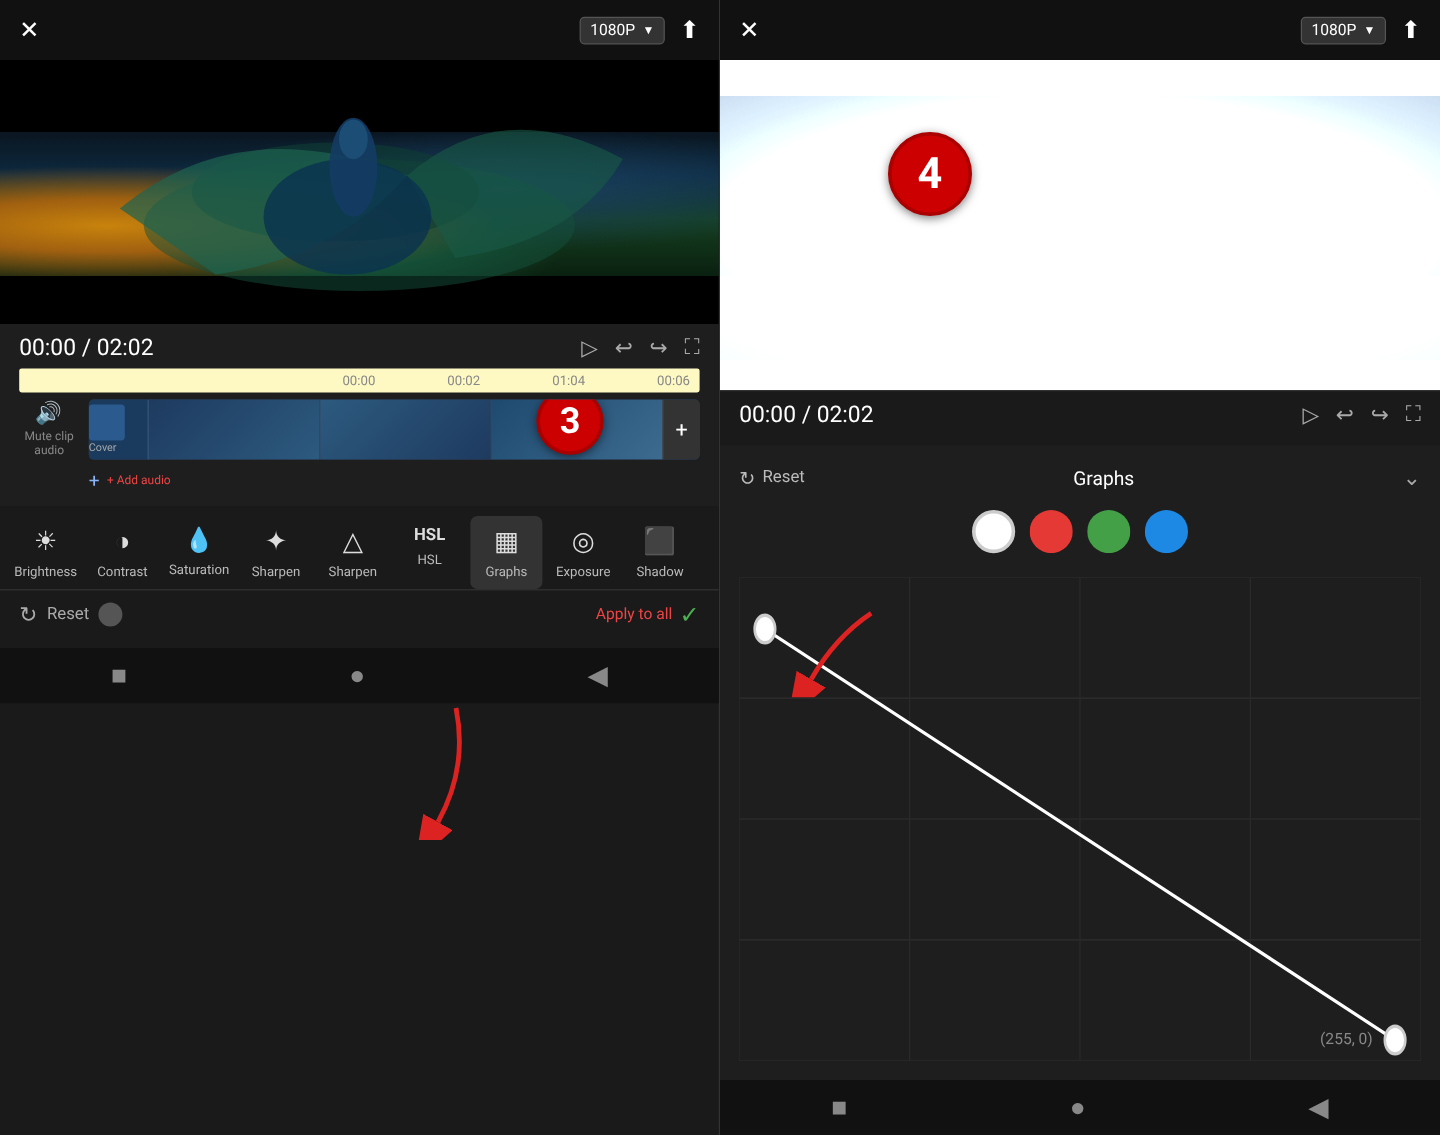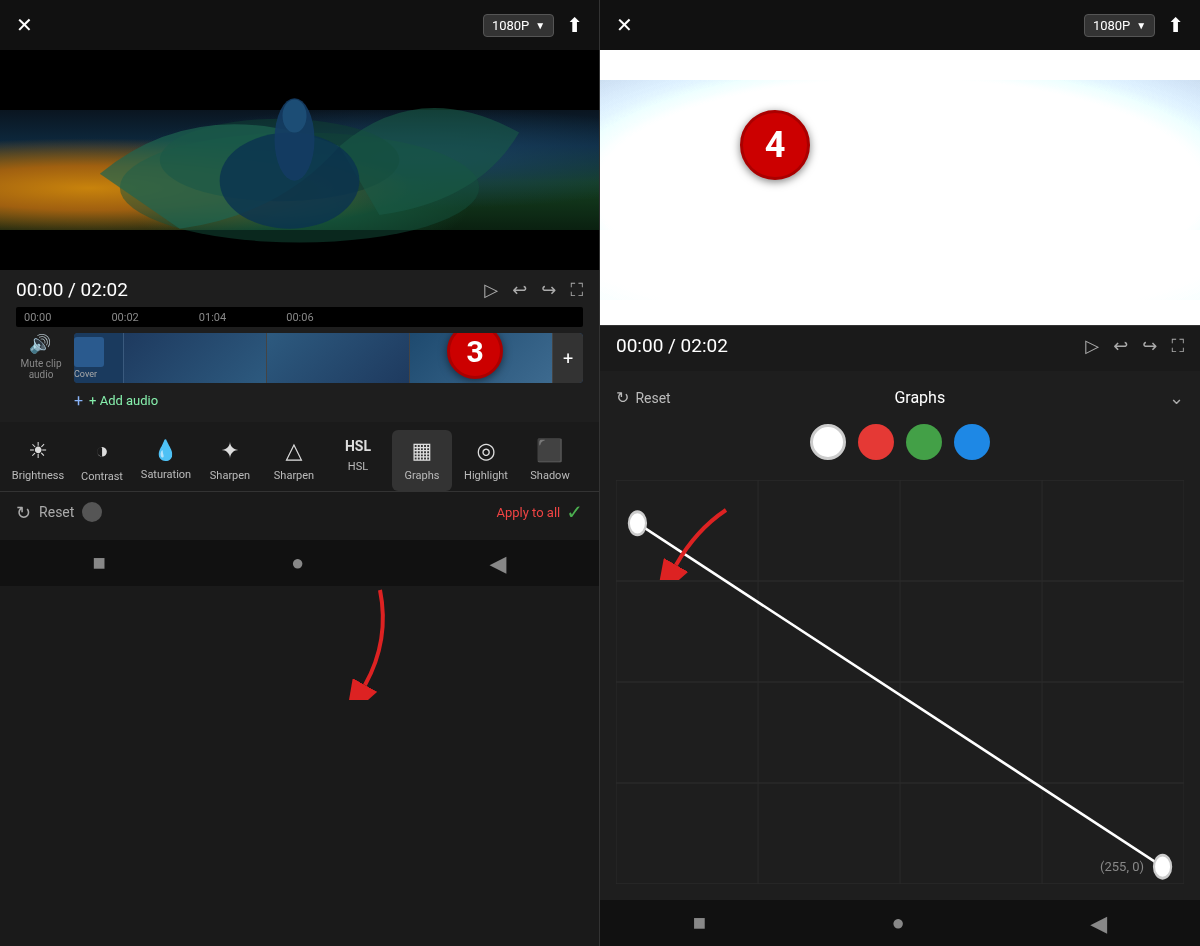--- a/index.html
+++ b/index.html
@@ -110,28 +110,29 @@
       gap: 14px;
     }
 
     .tl-icon {
       color: #aaa;
       font-size: 18px;
       cursor: pointer;
     }
 
     .timeline-ruler {
-      background: #000000;
+      background: #fef9c3;
       height: 20px;
       border-radius: 2px;
       position: relative;
       display: flex;
       align-items: center;
       padding: 0 8px;
       margin-bottom: 6px;
+      justify-content: flex-end;
     }
 
     .ruler-marks {
       display: flex;
       gap: 60px;
       color: #888;
       font-size: 11px;
     }
 
     .timeline-track-area {
@@ -216,22 +217,22 @@
     }
 
     .add-audio-row {
       display: flex;
       align-items: center;
       gap: 6px;
       padding: 4px 0;
     }
 
     .add-audio-text {
-      color: #86efac;
-      font-size: 13px;
+      color: #ef4444;
+      font-size: 10px;
     }
 
     
     .bottom-toolbar {
       background: #1a1a1a;
       padding: 8px 0;
       flex-shrink: 0;
     }
 
     .filters-adjust-tabs {
@@ -614,21 +615,21 @@
       <div class="tool-item">
         <span class="tool-icon" style="font-size:14px;font-weight:bold;">HSL</span>
         <span class="tool-name">HSL</span>
       </div>
       <div class="tool-item active">
         <span class="tool-icon">▦</span>
         <span class="tool-name">Graphs</span>
       </div>
       <div class="tool-item">
         <span class="tool-icon">◎</span>
-        <span class="tool-name">Highlight</span>
+        <span class="tool-name">Exposure</span>
       </div>
       <div class="tool-item">
         <span class="tool-icon">⬛</span>
         <span class="tool-name">Shadow</span>
       </div>
       <div class="tool-item">
         
         
       </div>
 

